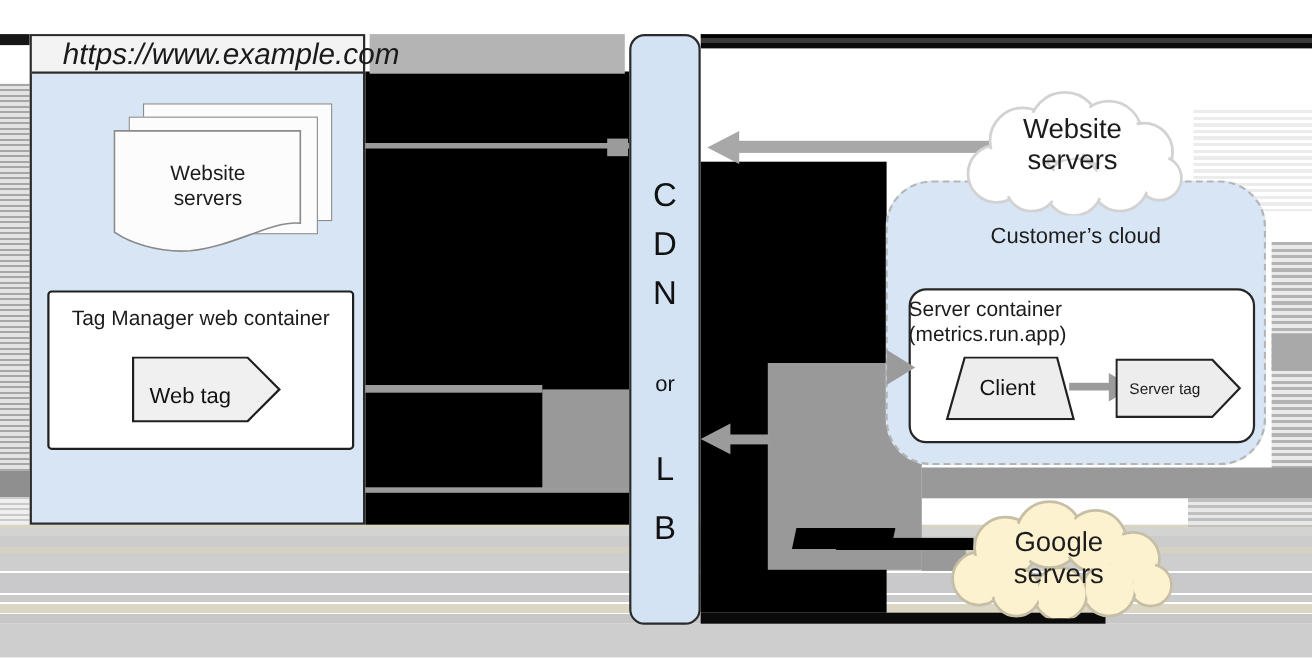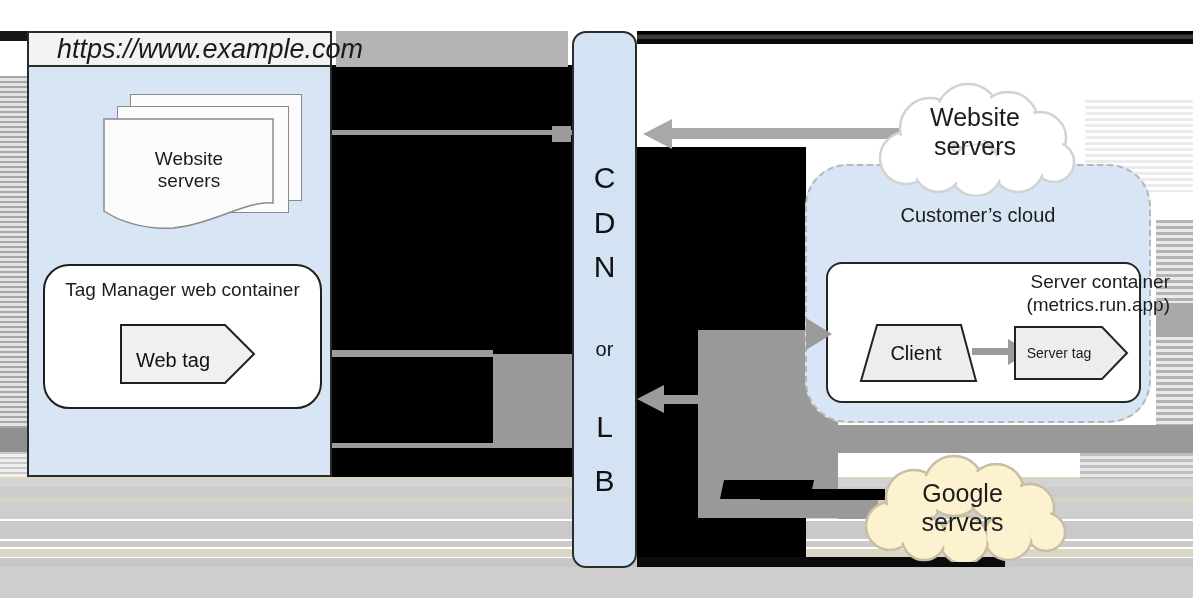--- a/index.html
+++ b/index.html
@@ -49,32 +49,32 @@
   .tri{width:0;height:0;}
   .tri-left{border-top:14px solid transparent;border-bottom:14px solid transparent;border-right:27px solid #9b9b9b;}
   .tri-right{border-top:16px solid transparent;border-bottom:16px solid transparent;border-left:26px solid #9b9b9b;}
   .tri-up{border-left:14px solid transparent;border-right:14px solid transparent;border-bottom:26px solid #9b9b9b;}
 
   
   .example-box{left:27px;top:31px;width:305px;height:446px;border:2px solid #2a2a2a;background:#d7e5f5;box-sizing:border-box;}
   .example-header{height:32px;background:#f3f3f3;border-bottom:2px solid #2a2a2a;
     font-style:italic;font-size:27px;color:#1a1a1a;display:flex;align-items:center;padding-left:28px;}
   .page{background:#fcfcfc;border:1.5px solid #8a8a8a;box-sizing:border-box;}
-  .tm-container{left:43px;top:264px;width:279px;height:145px;background:#fff;border:2px solid #1f1f1f;border-radius:26px;box-sizing:border-box;}
+  .tm-container{left:43px;top:264px;width:279px;height:145px;background:#fff;border:2px solid #1f1f1f;border-radius:4px;box-sizing:border-box;}
   .tm-title{padding-top:13px;text-align:center;font-size:19px;}
 
   
   .cdn-bar{left:572px;top:31px;width:65px;height:537px;background:#d3e3f4;border:2px solid #2b2b2b;border-radius:14px;box-sizing:border-box;}
   .cdn-letter{position:absolute;left:0;width:61px;text-align:center;font-size:30px;color:#111;}
   .cdn-or{font-size:20px;}
 
   
   .customer-cloud{left:805px;top:164px;width:346px;height:259px;background:#d7e5f5;border:2px dashed #b5b5b5;border-radius:42px;box-sizing:border-box;}
   .server-container{left:826px;top:262px;width:315px;height:141px;background:#fff;border:2px solid #262626;border-radius:16px;box-sizing:border-box;}
-  .sc-line{position:absolute;left:826px;width:344px;text-align:right;font-size:19px;}
+  .sc-line{position:absolute;left:826px;width:344px;text-align:left;font-size:19px;}
 
   .shape-label{font-size:20px;color:#111;}
   .cloud-label{font-size:25px;color:#1c1c1c;line-height:1.15;}
 </style>
 </head>
 <body>
 
 <div id="canvas">
 
   <div class="abs left-notch"></div>

